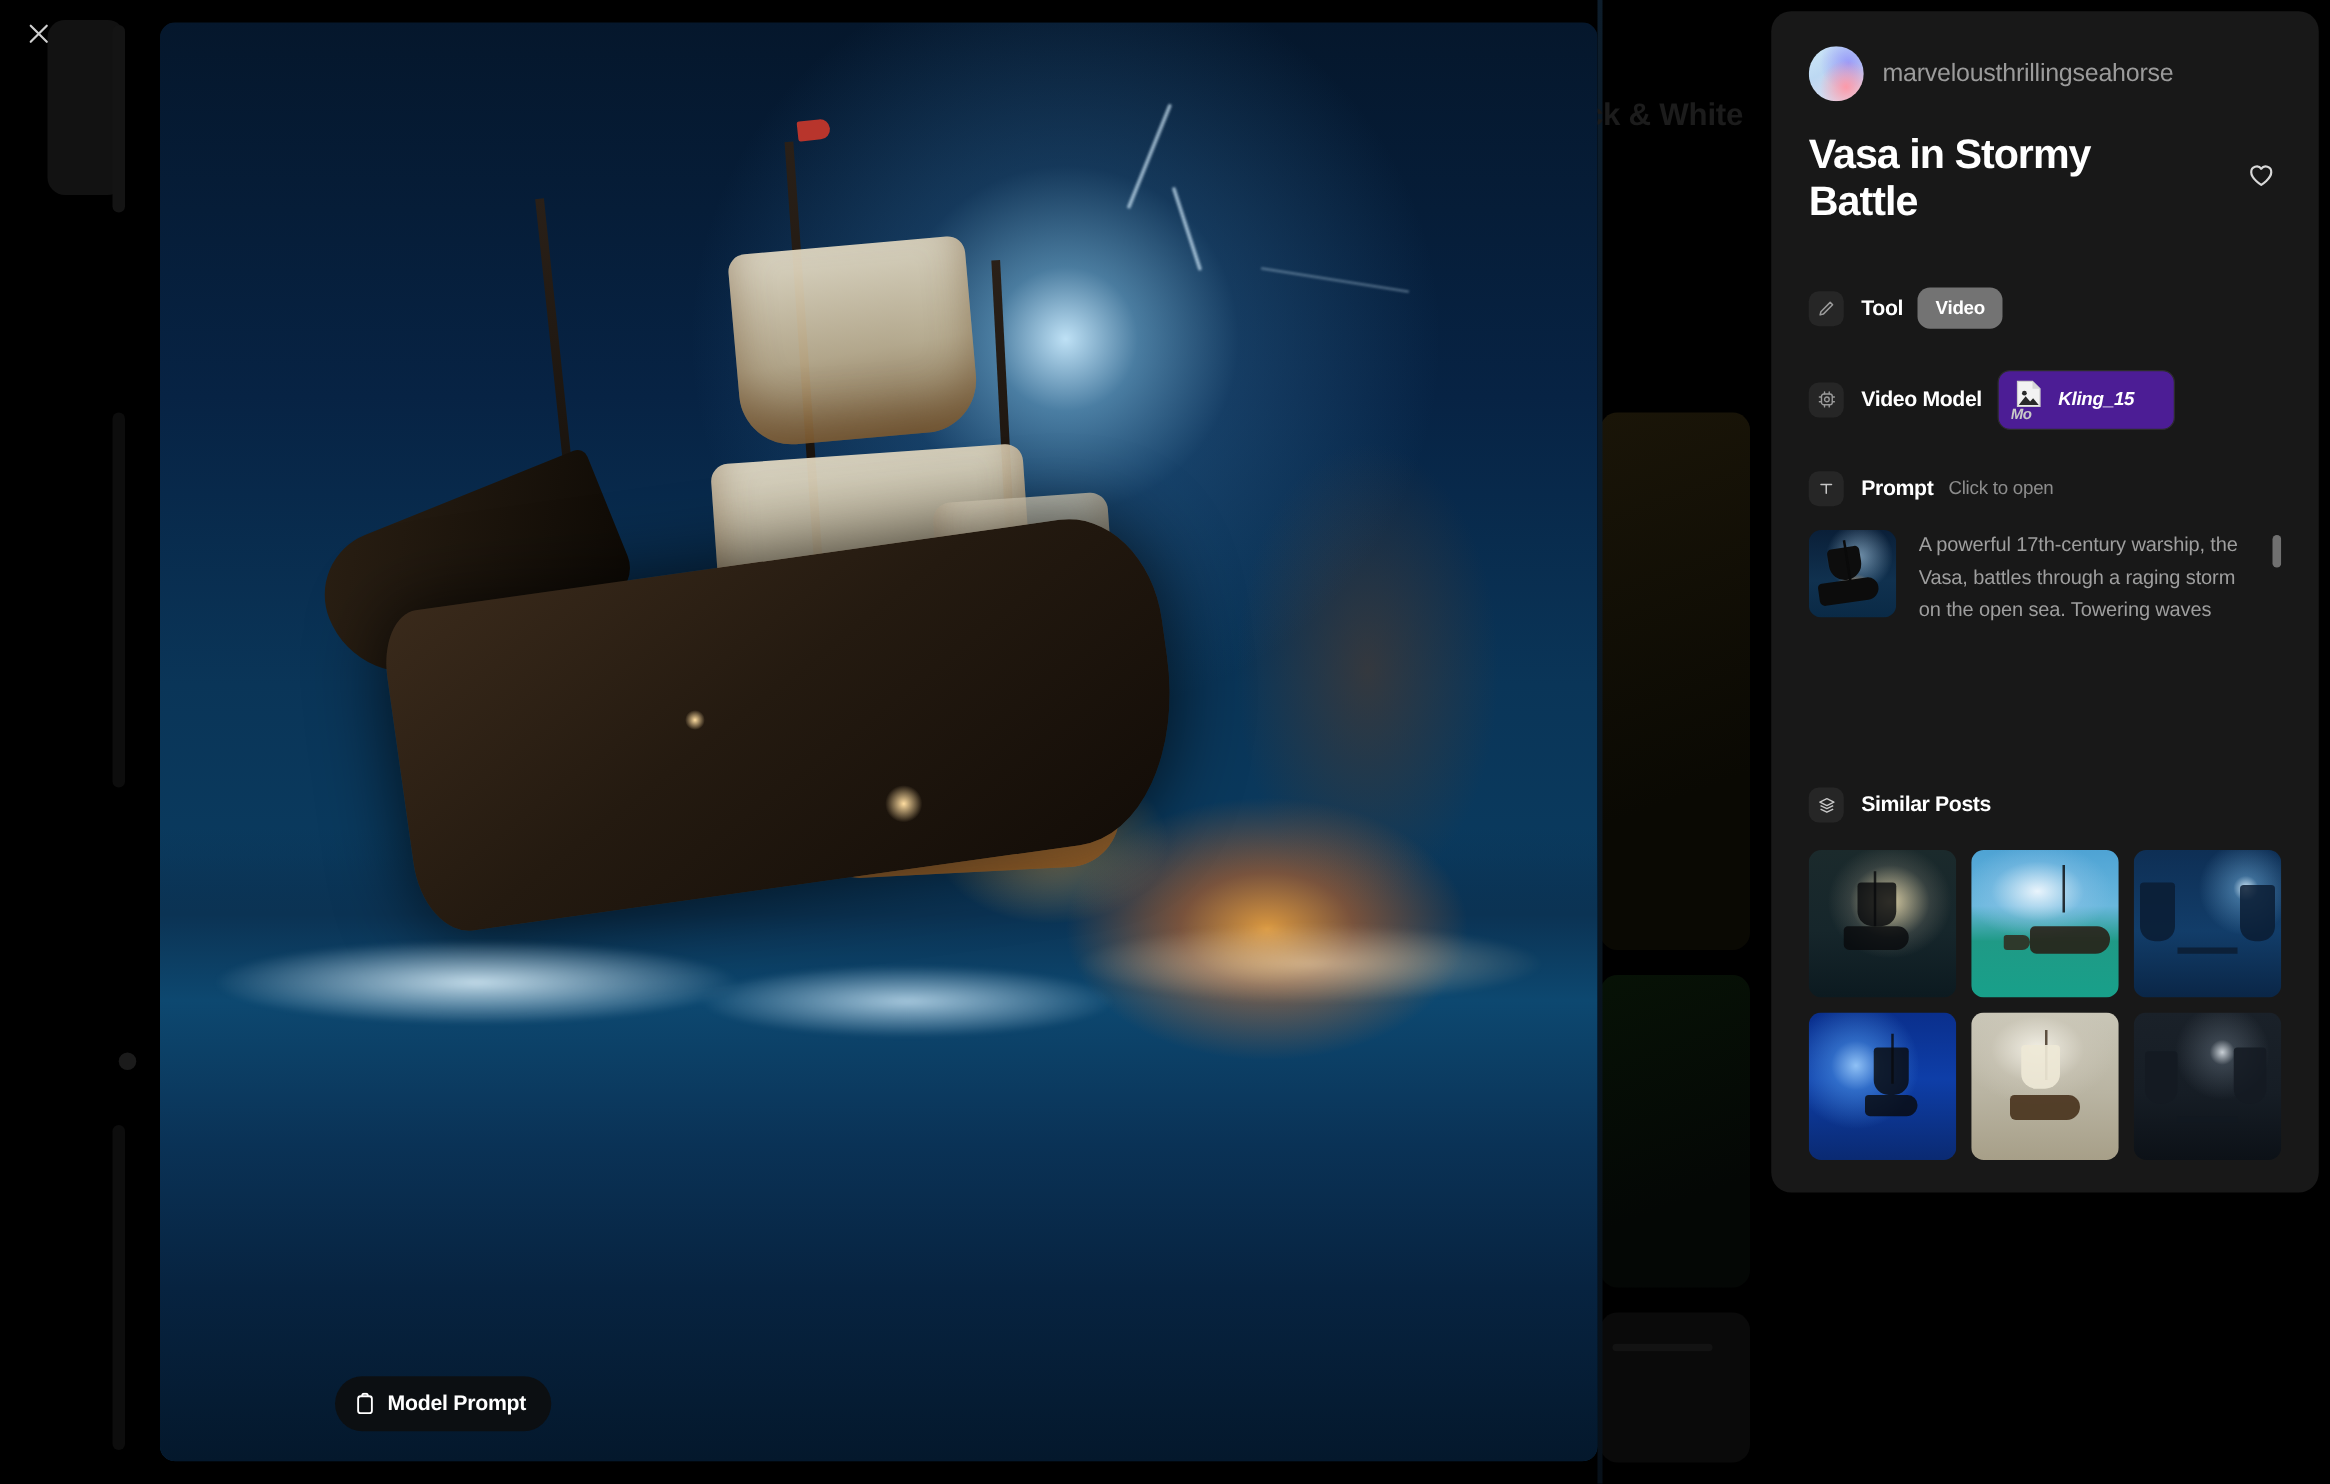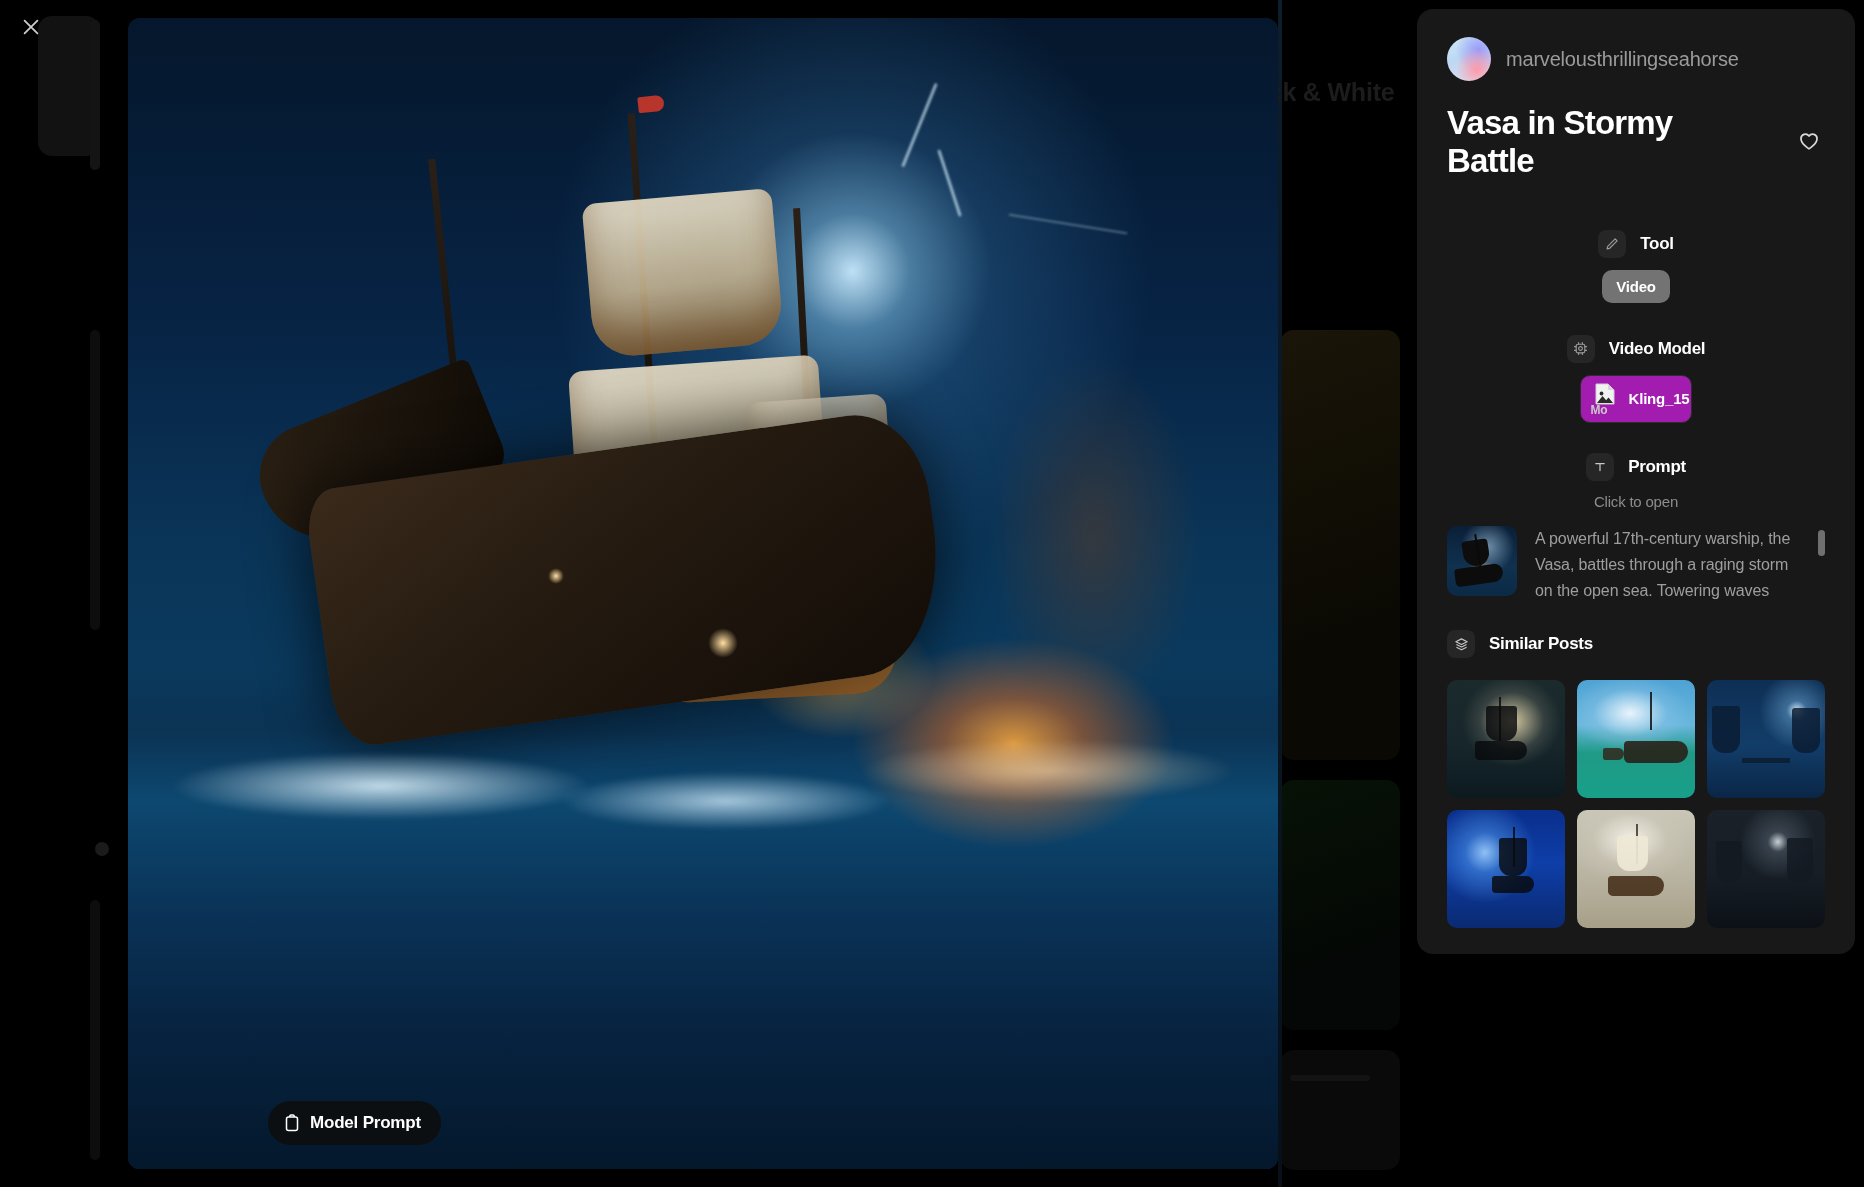--- a/index.html
+++ b/index.html
@@ -268,21 +268,20 @@
     display: flex; align-items: center; justify-content: center;
     cursor: pointer;
   }
 
   
   .meta-row {
     display: flex;
     align-items: center;
     gap: 12px;
     min-height: 34px;
-    flex-direction: column;
   }
   .meta-left {
     display: flex;
     align-items: center;
     gap: 14px;
   }
   .meta-icon {
     width: 28px; height: 28px;
     flex: 0 0 auto;
     border-radius: 8px;
@@ -307,21 +306,21 @@
     padding: 8px 14px;
     border-radius: 10px;
     background: #737373;
     color: #fff;
     font-size: 15px;
     font-weight: 700;
     letter-spacing: -0.2px;
     white-space: nowrap;
     cursor: pointer;
   }
-  .pill.model { background: #a21caf; border: 1px solid #2c2c2c; padding: 6px 2px 6px 10px; }
+  .pill.model { background: #4c1d95; border: 1px solid #2c2c2c; padding: 6px 32px 6px 10px; font-style: italic; }
   .hint {
     color: #8d8d8d;
     font-size: 15px;
     letter-spacing: -0.2px;
     white-space: nowrap;
     cursor: pointer;
   }
 
   #row-tool   { margin-bottom: 32px; }
   #row-model  { margin-bottom: 30px; }

